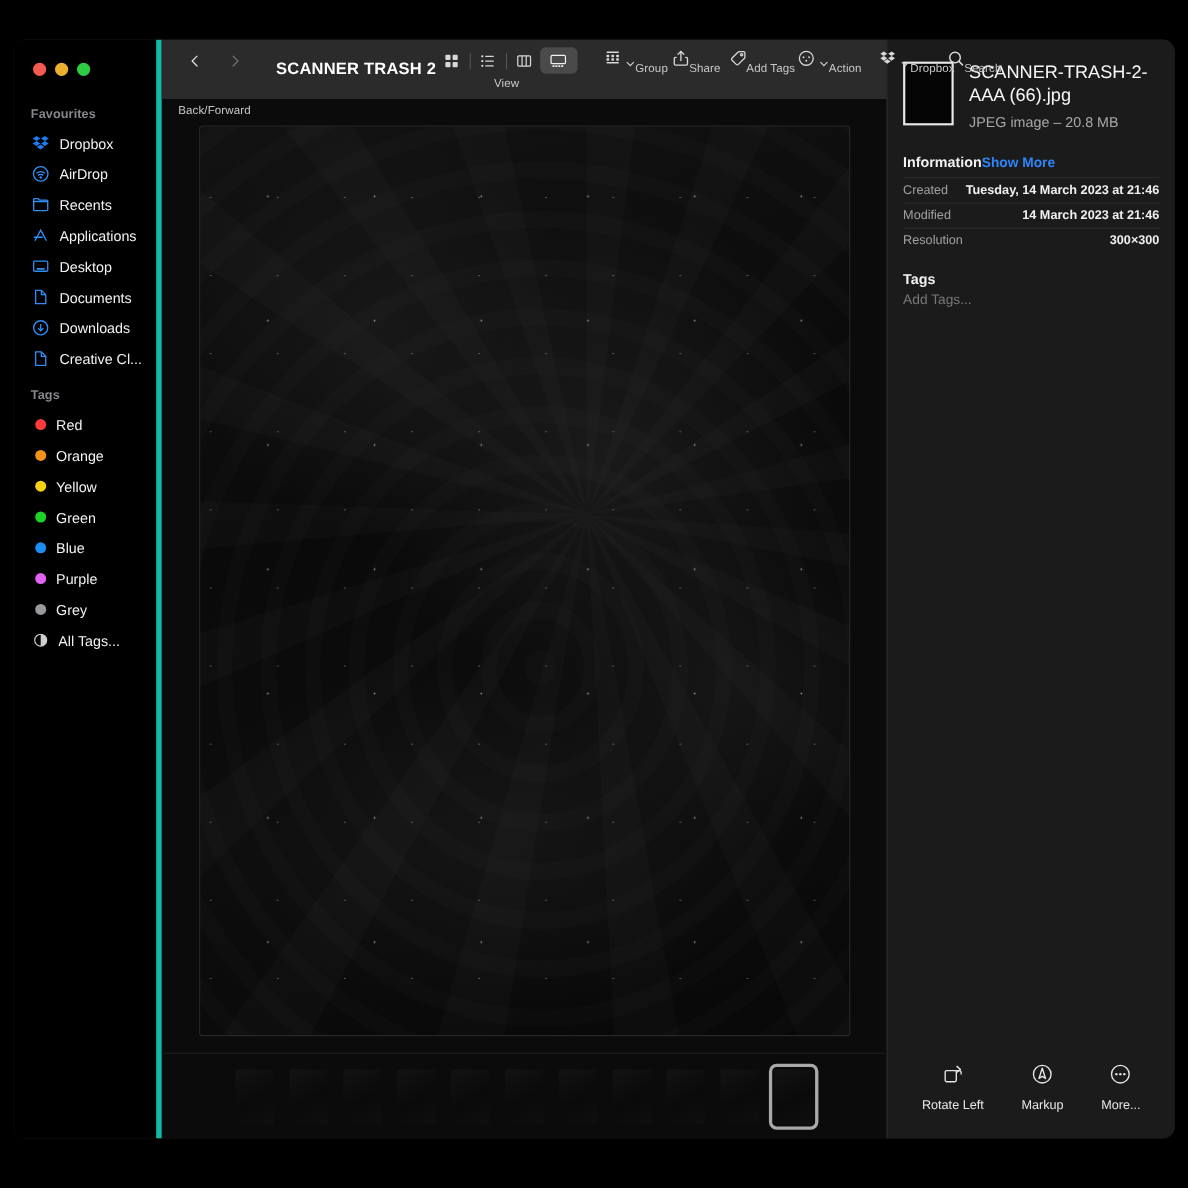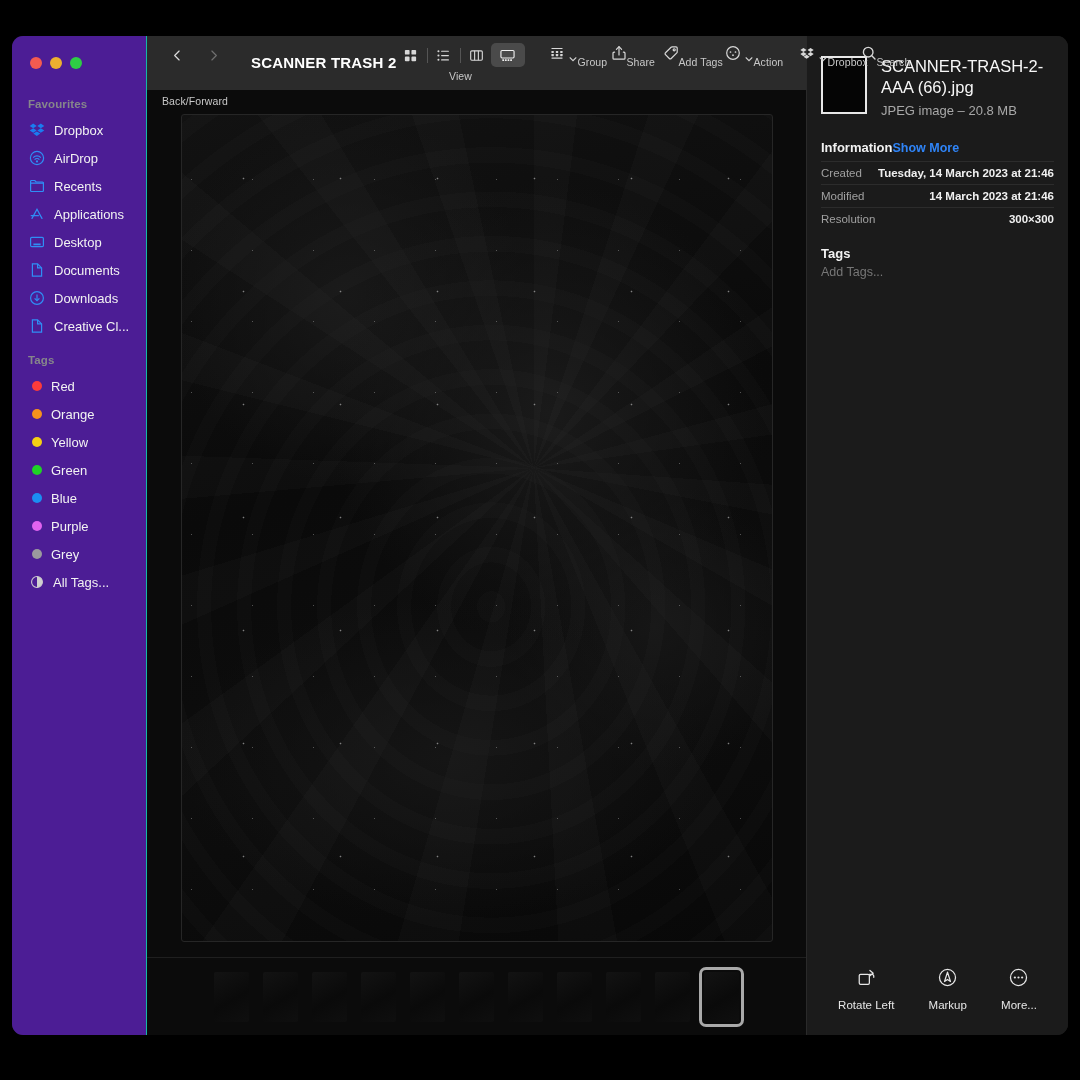--- a/index.html
+++ b/index.html
@@ -21,22 +21,22 @@
     border-radius: 11px;
     overflow: hidden;
     background: #1d1d1d;
     display: flex;
   }
 
   
   .sidebar {
     width: 135px;
     flex: 0 0 135px;
-    background: #4c1d95;
-    border-right: 1px solid #14b8a6;
+    background: #000000;
+    border-right: 5px solid #14b8a6;
     padding-top: 0;
     position: relative;
   }
 
   .traffic {
     height: 54px;
     display: flex;
     align-items: center;
     padding-left: 18px;
     gap: 8px;

